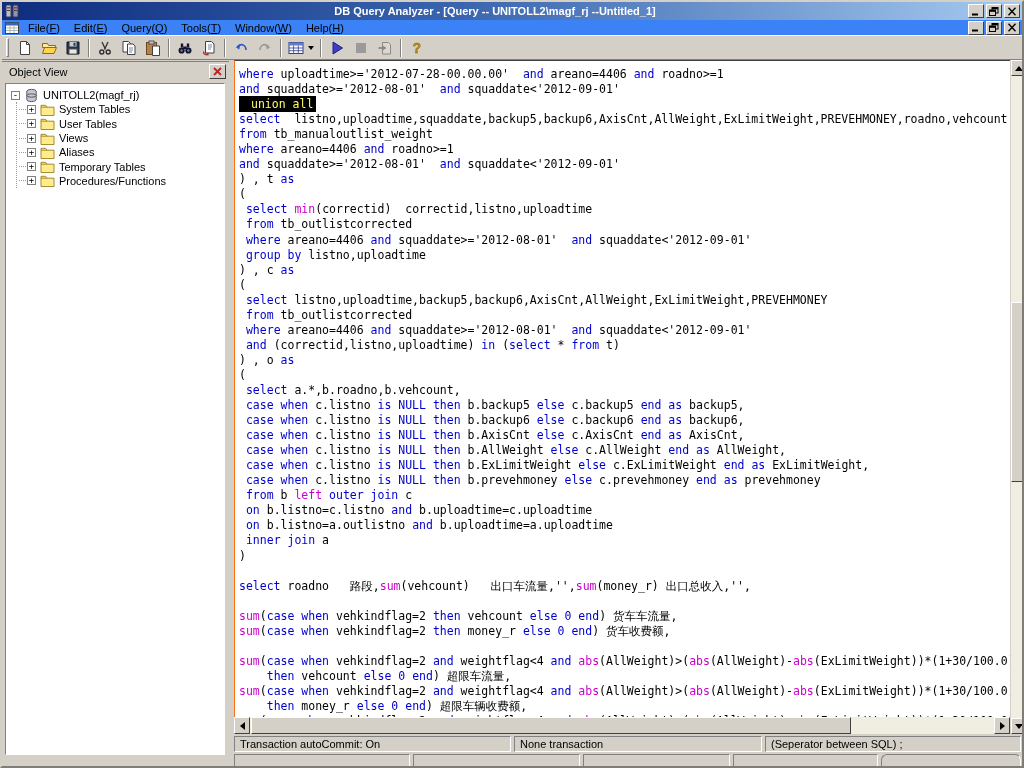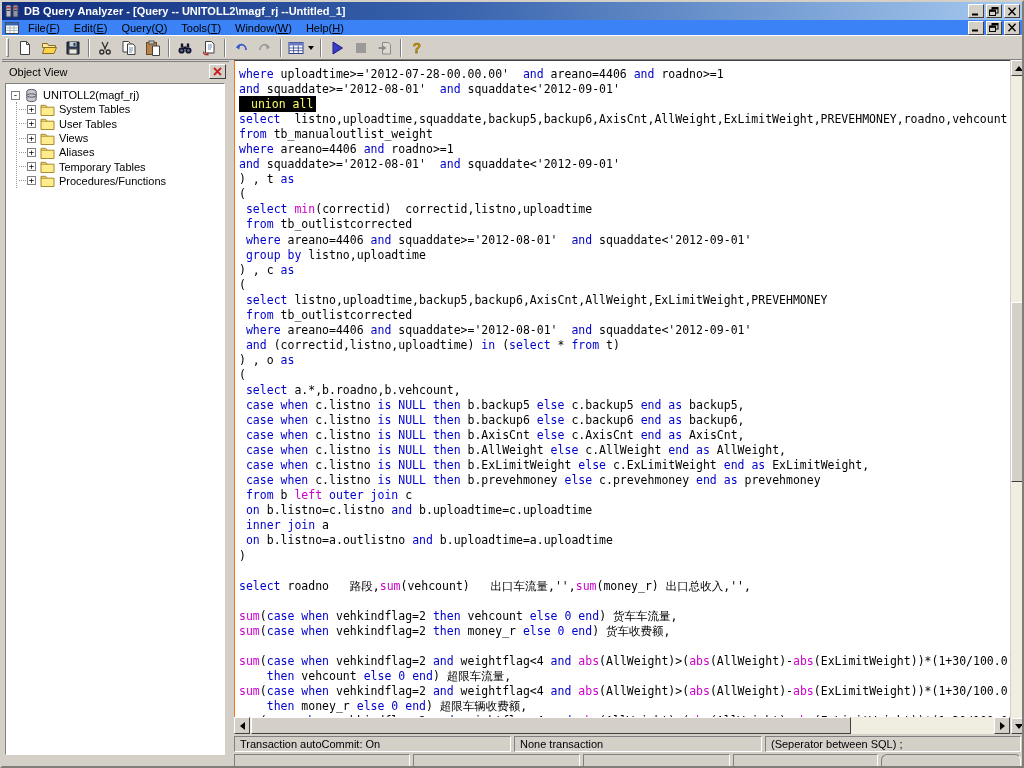--- a/index.html
+++ b/index.html
@@ -4,21 +4,21 @@
 <style>
   html,body{margin:0;padding:0;background:#555;}
   *{box-sizing:border-box;}
   .app{position:relative;width:1024px;height:768px;background:#d4d0c8;overflow:hidden;
        font-family:"Liberation Sans",sans-serif;border:2px outset #d4d0c8;}
   
   .titlebar{position:absolute;left:0;top:0;right:0;height:18px;
     background:linear-gradient(90deg,#0f2c7e 0%,#3a65ae 45%,#a6caf0 100%);
     display:flex;align-items:center;padding:0 2px;}
   .title-text{color:#fff;font-weight:bold;font-size:11px;margin-left:4px;flex:1;
-    white-space:nowrap;overflow:hidden;}
+    white-space:nowrap;overflow:hidden;text-align:center;}
   .winbtn{width:16px;height:14px;background:#d4d0c8;border:1px solid;flex:0 0 auto;
     border-color:#ffffff #404040 #404040 #ffffff;margin-left:2px;
     display:flex;align-items:center;justify-content:center;}
   .winbtn svg{display:block;}
   
   .menubar{position:absolute;left:0;top:18px;right:0;height:15px;background:#3b82f6;
     display:flex;align-items:center;font-size:11px;color:#000;}
   .menu-item{padding:0 7px;white-space:nowrap;}
   .mdi-icon{width:14px;height:12px;margin:0 2px 0 3px;flex:0 0 auto;}
   .menubar .controls{margin-left:auto;display:flex;padding-right:2px;}
@@ -385,22 +385,22 @@
       <div class="line"><span class="tok-p">(</span></div>
       <div class="line"><span class="tok-p"> </span><span class="tok-k">select</span><span class="tok-p"> a.*,b.roadno,b.vehcount,</span></div>
       <div class="line"><span class="tok-p"> </span><span class="tok-k">case when</span><span class="tok-p"> c.listno </span><span class="tok-k">is NULL then</span><span class="tok-p"> b.backup5 </span><span class="tok-k">else</span><span class="tok-p"> c.backup5 </span><span class="tok-k">end as</span><span class="tok-p"> backup5,</span></div>
       <div class="line"><span class="tok-p"> </span><span class="tok-k">case when</span><span class="tok-p"> c.listno </span><span class="tok-k">is NULL then</span><span class="tok-p"> b.backup6 </span><span class="tok-k">else</span><span class="tok-p"> c.backup6 </span><span class="tok-k">end as</span><span class="tok-p"> backup6,</span></div>
       <div class="line"><span class="tok-p"> </span><span class="tok-k">case when</span><span class="tok-p"> c.listno </span><span class="tok-k">is NULL then</span><span class="tok-p"> b.AxisCnt </span><span class="tok-k">else</span><span class="tok-p"> c.AxisCnt </span><span class="tok-k">end as</span><span class="tok-p"> AxisCnt,</span></div>
       <div class="line"><span class="tok-p"> </span><span class="tok-k">case when</span><span class="tok-p"> c.listno </span><span class="tok-k">is NULL then</span><span class="tok-p"> b.AllWeight </span><span class="tok-k">else</span><span class="tok-p"> c.AllWeight </span><span class="tok-k">end as</span><span class="tok-p"> AllWeight,</span></div>
       <div class="line"><span class="tok-p"> </span><span class="tok-k">case when</span><span class="tok-p"> c.listno </span><span class="tok-k">is NULL then</span><span class="tok-p"> b.ExLimitWeight </span><span class="tok-k">else</span><span class="tok-p"> c.ExLimitWeight </span><span class="tok-k">end as</span><span class="tok-p"> ExLimitWeight,</span></div>
       <div class="line"><span class="tok-p"> </span><span class="tok-k">case when</span><span class="tok-p"> c.listno </span><span class="tok-k">is NULL then</span><span class="tok-p"> b.prevehmoney </span><span class="tok-k">else</span><span class="tok-p"> c.prevehmoney </span><span class="tok-k">end as</span><span class="tok-p"> prevehmoney</span></div>
       <div class="line"><span class="tok-p"> </span><span class="tok-k">from</span><span class="tok-p"> b </span><span class="tok-f">left</span><span class="tok-p"> </span><span class="tok-k">outer join</span><span class="tok-p"> c</span></div>
       <div class="line"><span class="tok-p"> </span><span class="tok-k">on</span><span class="tok-p"> b.listno=c.listno </span><span class="tok-k">and</span><span class="tok-p"> b.uploadtime=c.uploadtime</span></div>
+      <div class="line"><span class="tok-p"> </span><span class="tok-k">on</span><span class="tok-p"> b.listno=a.outlistno </span><span class="tok-k">and</span><span class="tok-p"> b.uploadtime=a.uploadtime</span></div>
       <div class="line"><span class="tok-p"> </span><span class="tok-k">inner join</span><span class="tok-p"> a</span></div>
-      <div class="line"><span class="tok-p"> </span><span class="tok-k">on</span><span class="tok-p"> b.listno=a.outlistno </span><span class="tok-k">and</span><span class="tok-p"> b.uploadtime=a.uploadtime</span></div>
       <div class="line"><span class="tok-p">)</span></div>
       <div class="line"></div>
       <div class="line"><span class="tok-k">select</span><span class="tok-p"> roadno   路段,</span><span class="tok-f">sum</span><span class="tok-p">(vehcount)   出口车流量,'',</span><span class="tok-f">sum</span><span class="tok-p">(money_r) 出口总收入,'',</span></div>
       <div class="line"></div>
       <div class="line"><span class="tok-f">sum</span><span class="tok-p">(</span><span class="tok-k">case when</span><span class="tok-p"> vehkindflag=2 </span><span class="tok-k">then</span><span class="tok-p"> vehcount </span><span class="tok-k">else</span><span class="tok-p"> </span><span class="tok-k">0</span><span class="tok-p"> </span><span class="tok-k">end</span><span class="tok-p">) 货车车流量,</span></div>
       <div class="line"><span class="tok-f">sum</span><span class="tok-p">(</span><span class="tok-k">case when</span><span class="tok-p"> vehkindflag=2 </span><span class="tok-k">then</span><span class="tok-p"> money_r </span><span class="tok-k">else</span><span class="tok-p"> </span><span class="tok-k">0</span><span class="tok-p"> </span><span class="tok-k">end</span><span class="tok-p">) 货车收费额,</span></div>
       <div class="line"></div>
       <div class="line"><span class="tok-f">sum</span><span class="tok-p">(</span><span class="tok-k">case when</span><span class="tok-p"> vehkindflag=2 </span><span class="tok-k">and</span><span class="tok-p"> weightflag&lt;4 </span><span class="tok-k">and</span><span class="tok-p"> </span><span class="tok-f">abs</span><span class="tok-p">(AllWeight)&gt;(</span><span class="tok-f">abs</span><span class="tok-p">(AllWeight)-</span><span class="tok-f">abs</span><span class="tok-p">(ExLimitWeight))*(1+30/100.0)</span></div>
       <div class="line"><span class="tok-p">    </span><span class="tok-k">then</span><span class="tok-p"> vehcount </span><span class="tok-k">else</span><span class="tok-p"> </span><span class="tok-k">0</span><span class="tok-p"> </span><span class="tok-k">end</span><span class="tok-p">) 超限车流量,</span></div>
       <div class="line"><span class="tok-f">sum</span><span class="tok-p">(</span><span class="tok-k">case when</span><span class="tok-p"> vehkindflag=2 </span><span class="tok-k">and</span><span class="tok-p"> weightflag&lt;4 </span><span class="tok-k">and</span><span class="tok-p"> </span><span class="tok-f">abs</span><span class="tok-p">(AllWeight)&gt;(</span><span class="tok-f">abs</span><span class="tok-p">(AllWeight)-</span><span class="tok-f">abs</span><span class="tok-p">(ExLimitWeight))*(1+30/100.0)</span></div>

